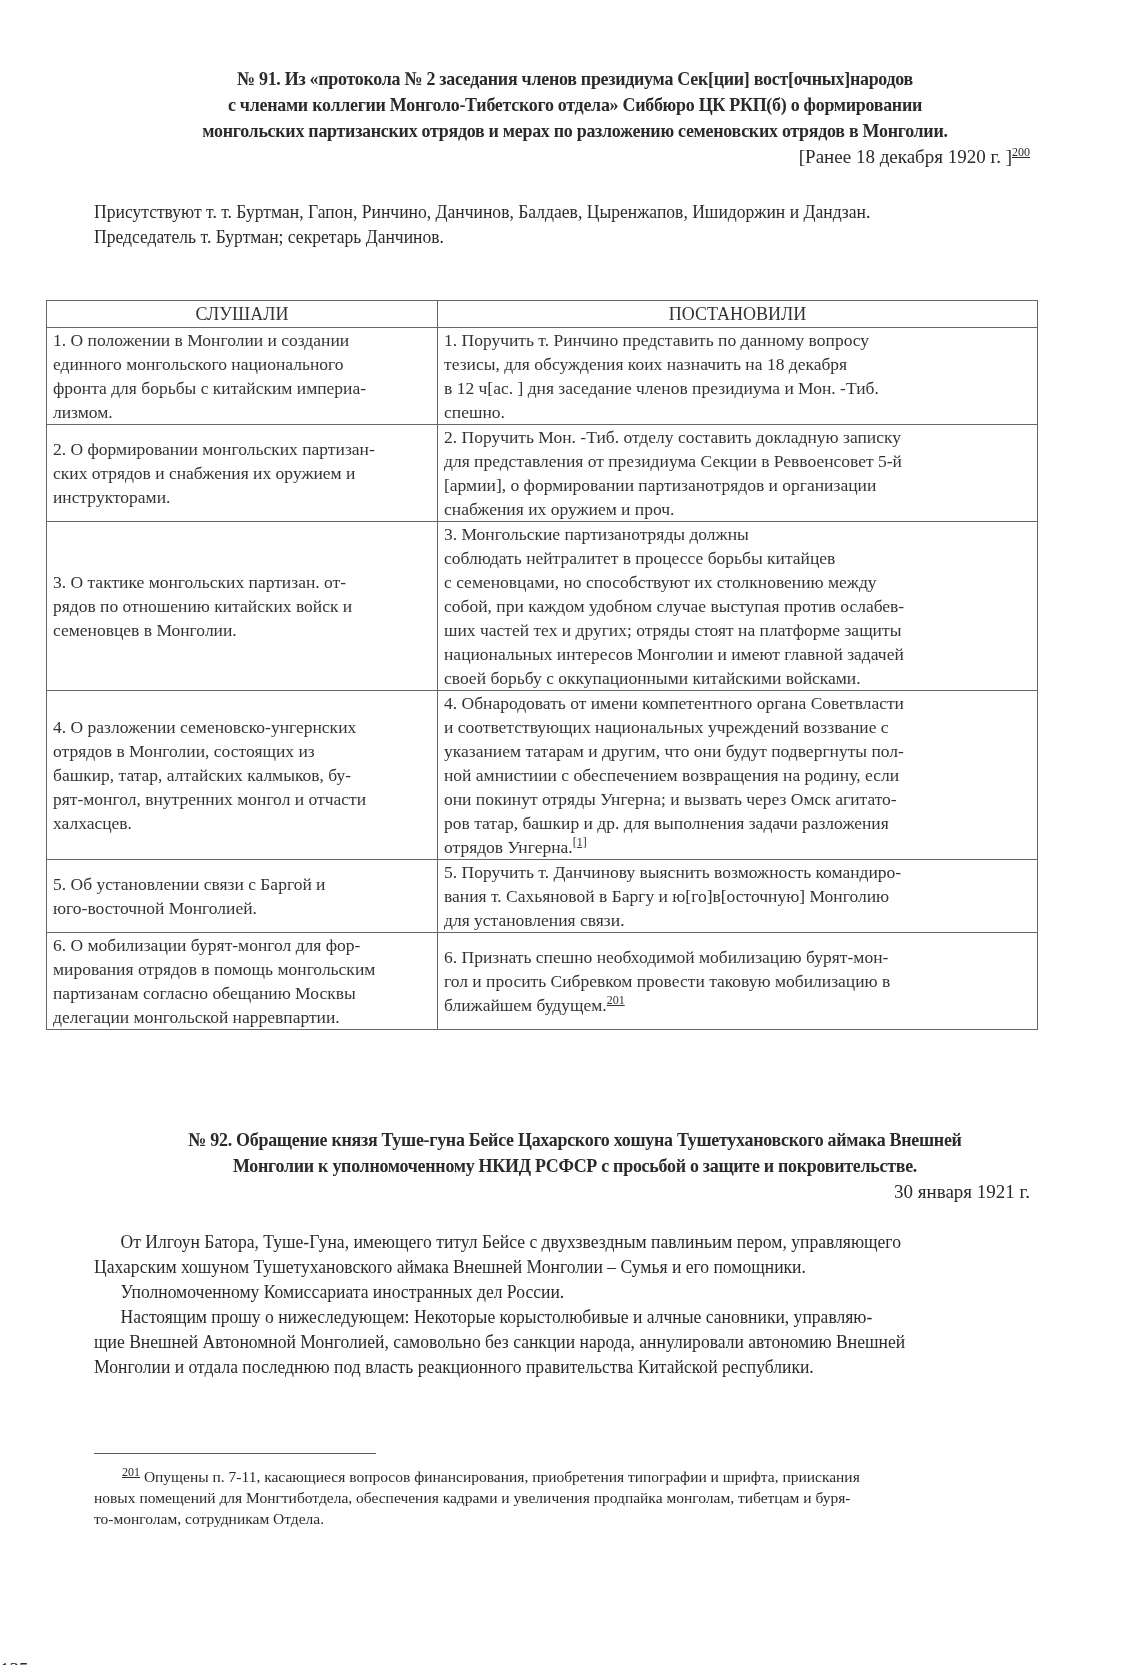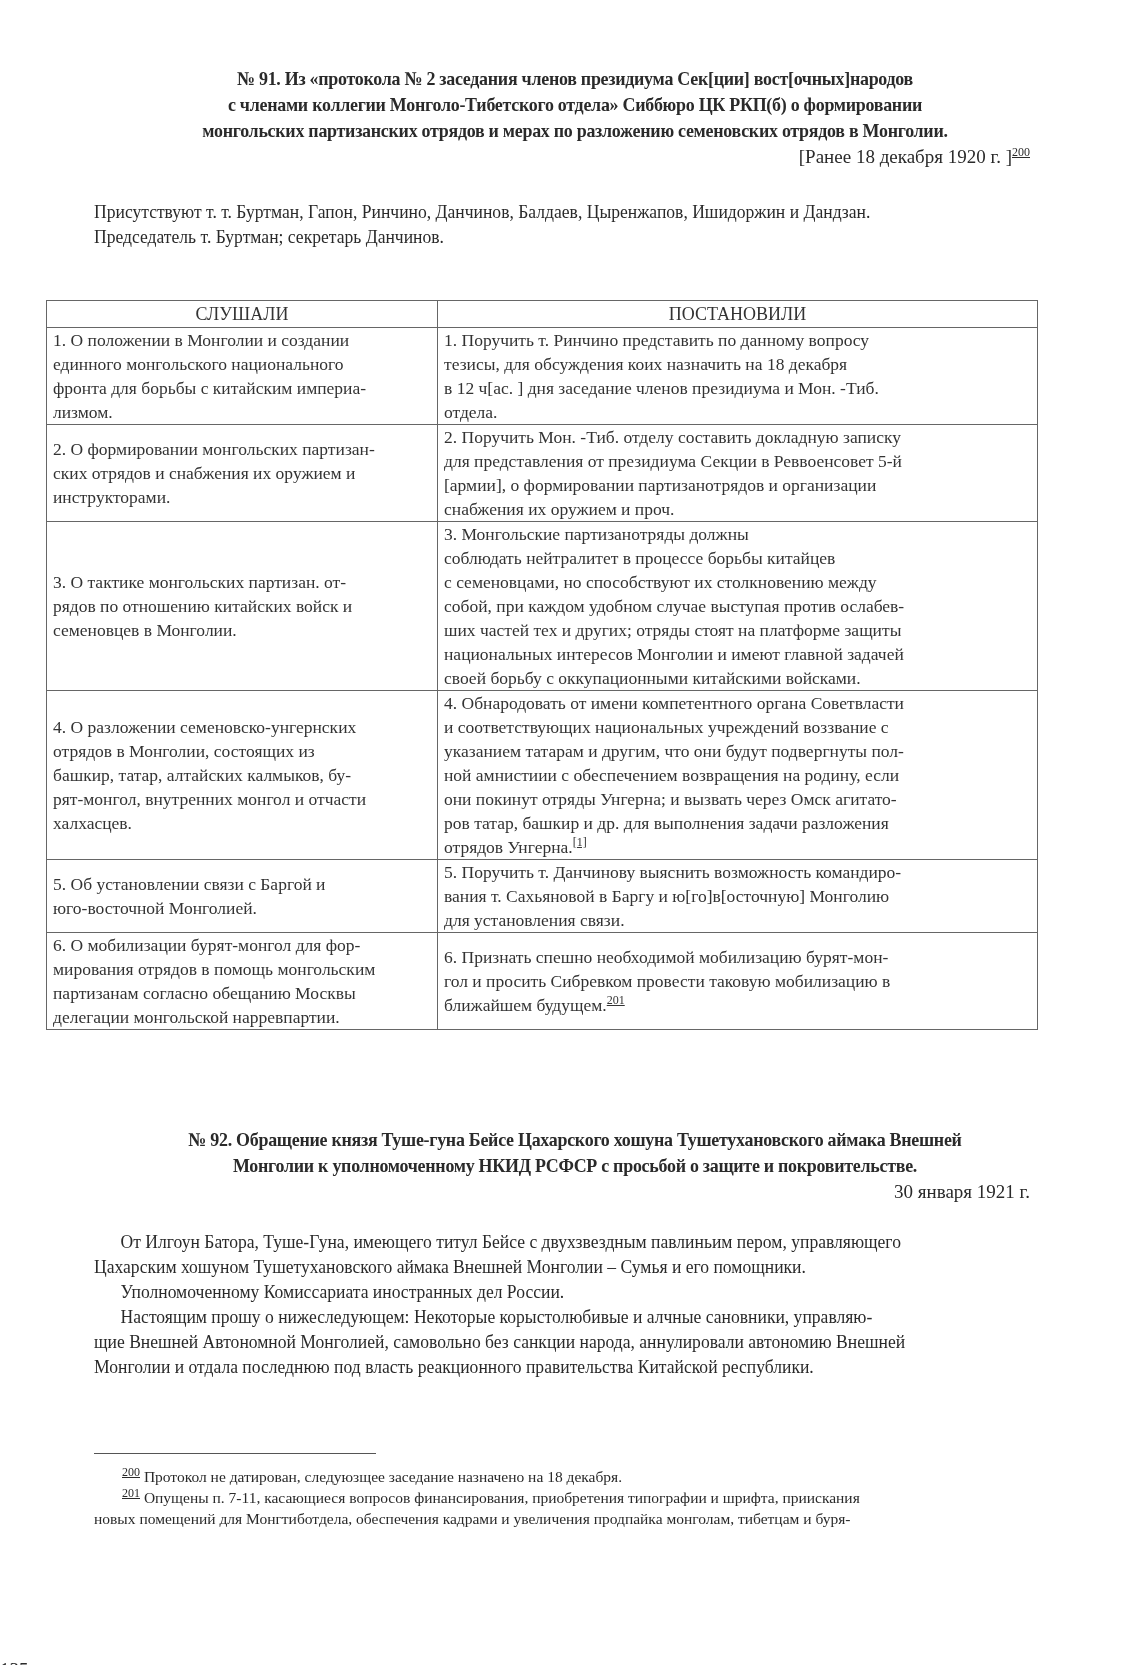--- a/index.html
+++ b/index.html
@@ -73,21 +73,21 @@
           <td class="c1">
             <span class="line">1. О положении в Монголии и создании</span>
             <span class="line">единного монгольского национального</span>
             <span class="line">фронта для борьбы с китайским империа-</span>
             <span class="line">лизмом.</span>
           </td>
           <td>
             <span class="line">1. Поручить т. Ринчино представить по данному вопросу</span>
             <span class="line">тезисы, для обсуждения коих назначить на 18 декабря</span>
             <span class="line">в 12 ч[ас. ] дня заседание членов президиума и Мон. -Тиб.</span>
-            <span class="line">отдела.</span>
+            <span class="line">спешно.</span>
           </td>
         </tr>
         <tr>
           <td class="c1">
             <span class="line">2. О формировании монгольских партизан-</span>
             <span class="line">ских отрядов и снабжения их оружием и</span>
             <span class="line">инструкторами.</span>
           </td>
           <td>
             <span class="line">2. Поручить Мон. -Тиб. отделу составить докладную записку</span>
@@ -167,19 +167,19 @@
     <span class="line indent">От Илгоун Батора, Туше-Гуна, имеющего титул Бейсе с двухзвездным павлиньим пером, управляющего</span>
     <span class="line">Цахарским хошуном Тушетухановского аймака Внешней Монголии – Сумья и его помощники.</span>
     <span class="line indent">Уполномоченному Комиссариата иностранных дел России.</span>
     <span class="line indent">Настоящим прошу о нижеследующем: Некоторые корыстолюбивые и алчные сановники, управляю-</span>
     <span class="line">щие Внешней Автономной Монголией, самовольно без санкции народа, аннулировали автономию Внешней</span>
     <span class="line">Монголии и отдала последнюю под власть реакционного правительства Китайской республики.</span>
   </div>
 
   <div class="footnote-rule"></div>
   <div class="footnotes">
-    <span class="line indent"><sup>200</sup> <span>Протокол не датирован, следуюзщее заседание назначено на 18 декабря.</span></span>
     <span class="line indent"><sup>201</sup> <span>Опущены п. 7-11, касающиеся вопросов финансирования, приобретения типографии и шрифта, приискания</span></span>
     <span class="line">новых помещений для Монгтиботдела, обеспечения кадрами и увеличения продпайка монголам, тибетцам и буря-</span>
+    <span class="line">то-монголам, сотрудникам Отдела.</span>
   </div>
 
   <div class="page-num">135</div>
 </div>
 
 </body></html>

